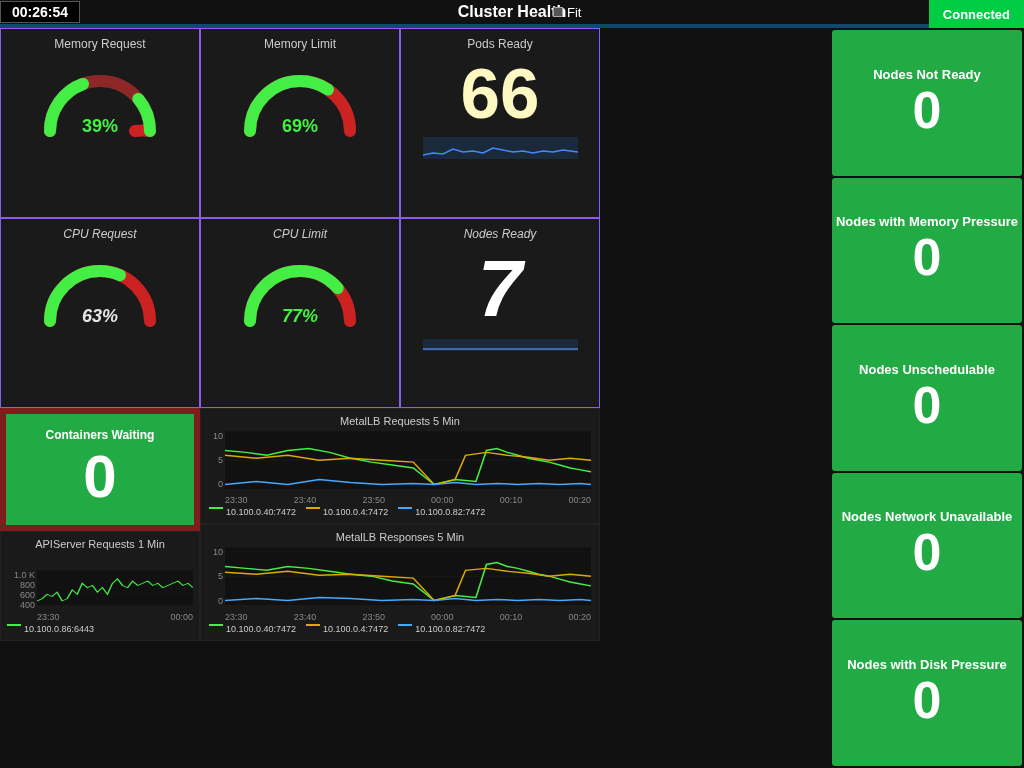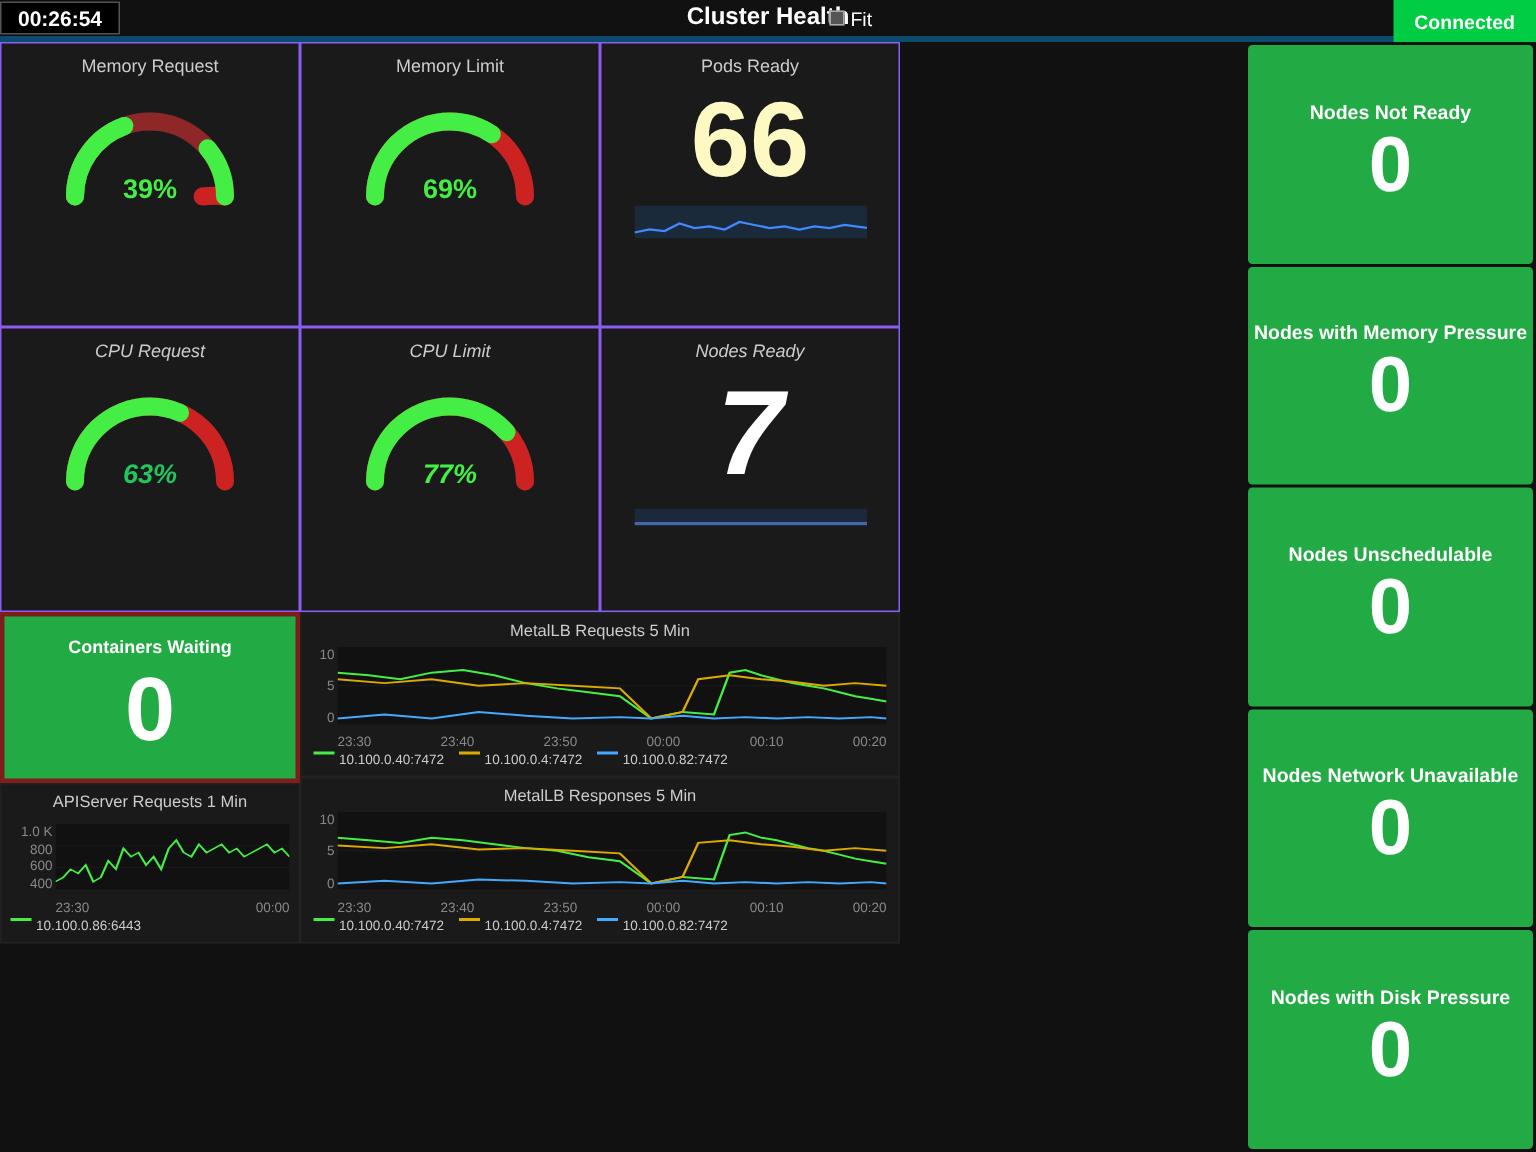--- a/index.html
+++ b/index.html
@@ -133,21 +133,21 @@
     .status-tile-value {
       font-size: 52px;
       font-weight: bold;
       color: #fff;
       line-height: 1.1;
     }
     .containers-waiting {
       grid-row: 1;
       grid-column: 1;
       background: #22aa44;
-      border: 3px solid #7f1d1d;
+      border: 6px solid #7f1d1d;
       display: flex;
       flex-direction: column;
       align-items: center;
       justify-content: center;
       padding: 8px;
     }
     .containers-waiting .cw-title {
       font-size: 12px;
       font-weight: bold;
       color: #fff;
@@ -262,21 +262,21 @@
     <div style="display:grid; grid-template-columns: 200px 200px 200px; font-style: italic;">
 
       <div class="panel">
         <div class="panel-title">CPU Request</div>
         <div class="gauge-wrap">
           <svg class="gauge-svg" viewBox="0 0 130 80">
             <path d="M 15 72 A 50 50 0 0 1 115 72" fill="none" stroke="#333" stroke-width="12" stroke-linecap="round"></path>
             <path d="M 15 72 A 50 50 0 0 1 115 72" fill="none" stroke="#cc2222" stroke-width="12" stroke-linecap="round"></path>
             <path d="M 15 72 A 50 50 0 0 1 115 72" fill="none" stroke="#44ee44" stroke-width="12" stroke-linecap="round" stroke-dasharray="99" stroke-dashoffset="0"></path>
           </svg>
-          <div class="gauge-value" style="color:#22c55e;margin-top:28px;">63%</div>
+          <div class="gauge-value" style="color:#e5e5e5;margin-top:28px;">63%</div>
         </div>
       </div>
 
       <div class="panel">
         <div class="panel-title">CPU Limit</div>
         <div class="gauge-wrap">
           <svg class="gauge-svg" viewBox="0 0 130 80">
             <path d="M 15 72 A 50 50 0 0 1 115 72" fill="none" stroke="#333" stroke-width="12" stroke-linecap="round"></path>
             <path d="M 15 72 A 50 50 0 0 1 115 72" fill="none" stroke="#cc2222" stroke-width="12" stroke-linecap="round"></path>
             <path d="M 15 72 A 50 50 0 0 1 115 72" fill="none" stroke="#44ee44" stroke-width="12" stroke-linecap="round" stroke-dasharray="121" stroke-dashoffset="0"></path>
@@ -297,21 +297,21 @@
 
     <div style="display:grid; grid-template-columns: 200px 400px; height:100%;">
 
       <div style="display:flex; flex-direction:column; height:100%;">
         <div class="containers-waiting" style="flex:1;">
           <div class="cw-title">Containers Waiting</div>
           <div class="cw-value">0</div>
         </div>
         <div class="apiserver-panel" style="flex:1;">
           <div class="panel-title">APIServer Requests 1 Min</div>
-          <div style="position:relative; flex:1; margin-top:4px;">
+          <div style="position:relative; flex:1; margin-top:16px;">
             <div style="position:absolute; left:0; top:0; bottom:16px; width:30px; display:flex; flex-direction:column; justify-content:space-between; font-size:9px; color:#888; text-align:right; padding-right:2px;">
               <span>1.0 K</span>
               <span>800</span>
               <span>600</span>
               <span>400</span>
             </div>
             <svg style="position:absolute; left:30px; top:0; right:0; bottom:16px; width:calc(100% - 30px); height:calc(100% - 16px);" viewBox="0 0 155 80" preserveAspectRatio="none">
               <rect width="155" height="80" fill="#111"></rect>
               <line x1="0" y1="0" x2="155" y2="0" stroke="#222" stroke-width="0.5"></line>
               <line x1="0" y1="27" x2="155" y2="27" stroke="#222" stroke-width="0.5"></line>

